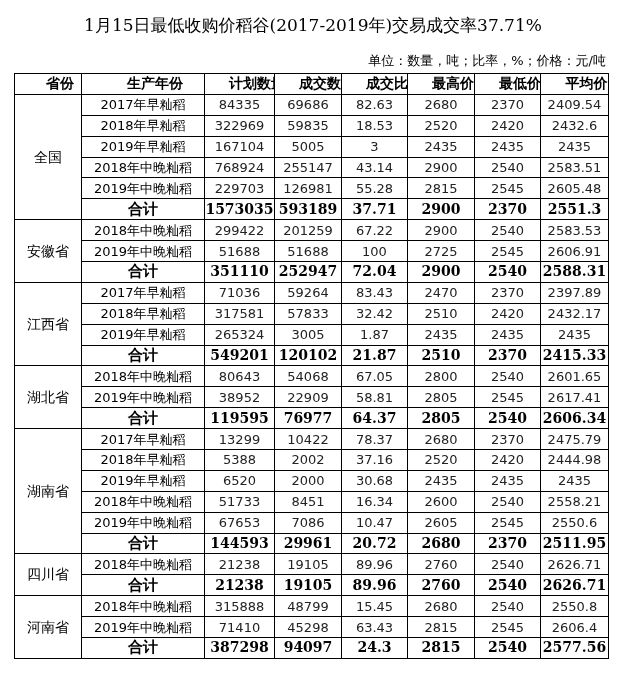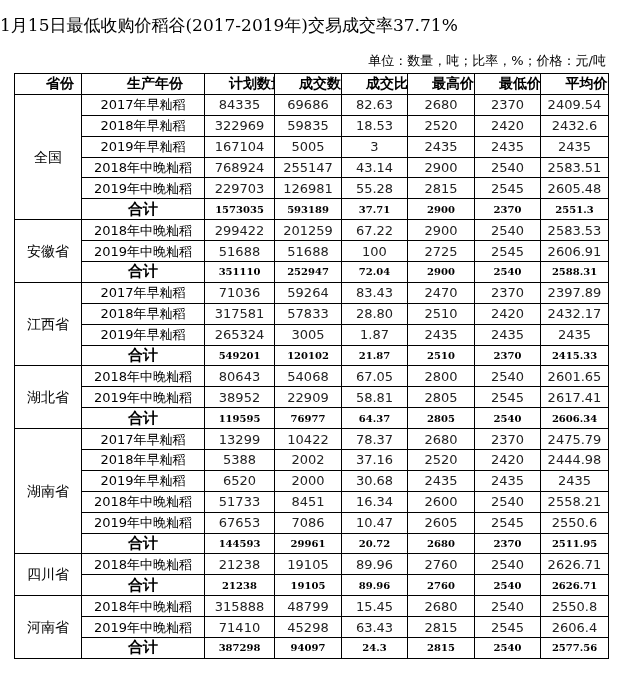--- a/index.html
+++ b/index.html
@@ -1,29 +1,29 @@
 <!DOCTYPE html>
 <html><head>
 <meta charset="utf-8">
 <style>
   html, body { margin: 0; padding: 0; background: #ffffff; }
   body { width: 626px; height: 678px; position: relative; overflow: hidden;
          font-family: "DejaVu Serif", "Liberation Serif", serif; color: #000; }
-  .title { position: absolute; left: 0; top: 14px; width: 626px; 
+  .title { position: absolute; left: 0; top: 14px; width: 626px; text-align: center;
            font-size: 17px; letter-spacing: 0px; }
   .unit { position: absolute; right: 20px; top: 52px; font-size: 13px;
           font-family: "DejaVu Sans", "Liberation Sans", sans-serif; margin-left: 26px; }
   table { position: absolute; left: 14px; top: 73px; border-collapse: collapse;
           table-layout: fixed; width: 594px;
           font-family: "DejaVu Sans", "Liberation Sans", sans-serif; font-size: 13px; }
   td, th { border: 1px solid #000; height: 19.9px; padding: 0; text-align: center;
            white-space: nowrap; overflow: hidden; line-height: 19px; }
   th { font-weight: bold; font-family: "DejaVu Serif", "Liberation Serif", serif; font-size: 14px; padding-left: 24px; }
   td.num { color: #222; }
-  tr.total td { font-weight: bold; font-family: "DejaVu Serif", "Liberation Serif", serif; font-size: 10px; }
+  tr.total td { font-weight: bold; font-family: "DejaVu Serif", "Liberation Serif", serif; font-size: 14px; }
   td.prov { font-size: 14px; }
   tr.total td.label { font-size: 15px; text-align: center; }
 </style>
 </head>
 <body>
 
 <div class="title">1月15日最低收购价稻谷(2017-2019年)交易成交率37.71%</div>
 <div class="unit">单位：数量，吨；比率，%；价格：元/吨</div>
 
 <table>
@@ -140,21 +140,21 @@
         <td class="num">59264</td>
         <td class="num">83.43</td>
         <td class="num">2470</td>
         <td class="num">2370</td>
         <td class="num">2397.89</td>
       </tr>
       <tr>
         <td>2018年早籼稻</td>
         <td class="num">317581</td>
         <td class="num">57833</td>
-        <td class="num">28.80</td>
+        <td class="num">32.42</td>
         <td class="num">2510</td>
         <td class="num">2420</td>
         <td class="num">2432.17</td>
       </tr>
       <tr>
         <td>2019年早籼稻</td>
         <td class="num">265324</td>
         <td class="num">3005</td>
         <td class="num">1.87</td>
         <td class="num">2435</td>

